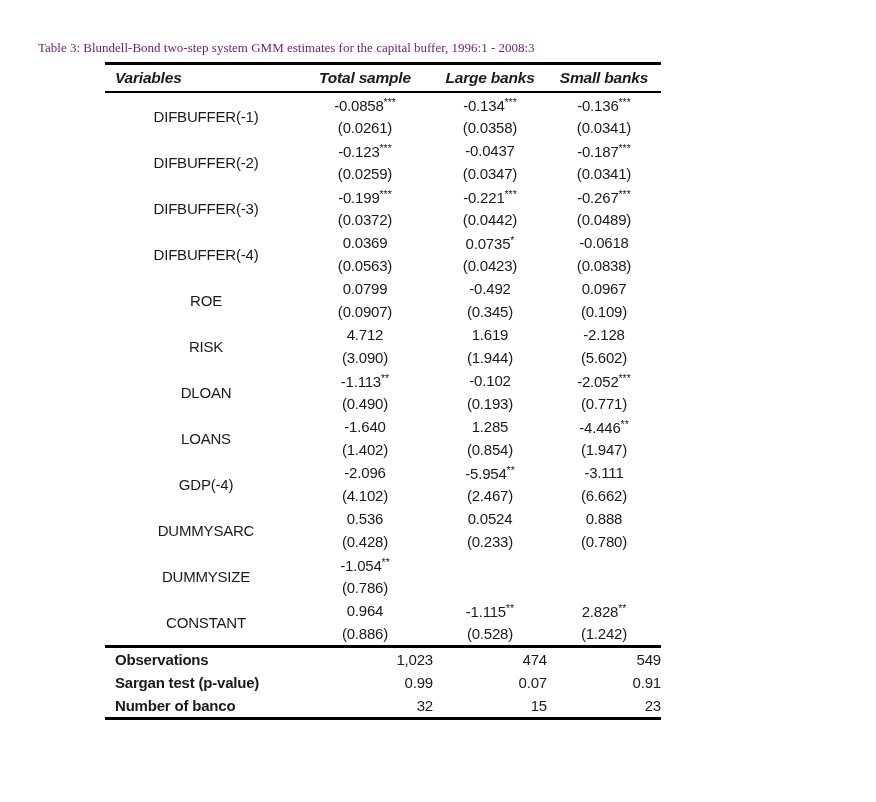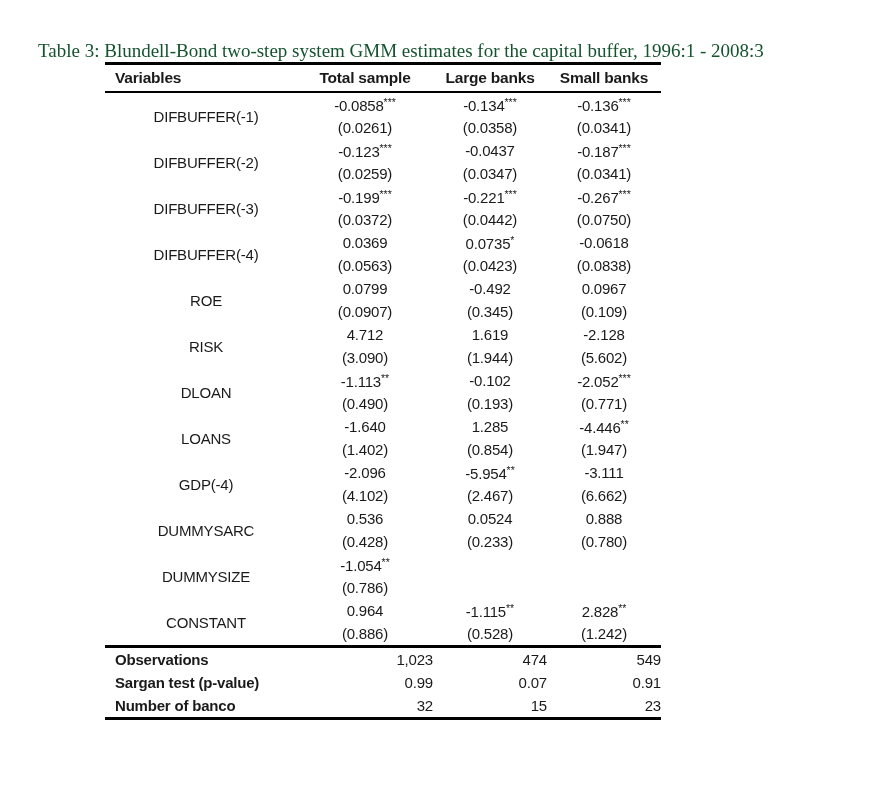--- a/index.html
+++ b/index.html
@@ -13,22 +13,22 @@
     height: 802px;
     font-family: "Liberation Sans", sans-serif;
     color: #1a1a1a;
     overflow: hidden;
   }
   .doc-title {
     position: absolute;
     left: 38px;
     top: 40px;
     font-family: "Liberation Serif", serif;
-    font-size: 19px;
-    color: #14532d;
+    font-size: 13px;
+    color: #701a75;
     white-space: nowrap;
   }
   .table-wrap {
     position: absolute;
     left: 105px;
     top: 62px;
     width: 556px;
   }
   table.gmm {
     border-collapse: collapse;
@@ -46,20 +46,21 @@
     border-top: 3.5px solid #000;
     border-bottom: 2.5px solid #000;
   }
   thead th {
     font-weight: bold;
     font-size: 15.5px;
     height: 26px;
     padding: 0;
     text-align: center;
     vertical-align: middle;
+    font-style: italic;
   }
   thead th.h-var {
     text-align: left;
     padding-left: 10px;
   }
   tbody.coef-body td {
     height: 23px;
     padding: 0;
     text-align: center;
     vertical-align: middle;
@@ -144,21 +145,21 @@
         </tr>
         <tr>
           <td class="var-cell" rowspan="2">DIFBUFFER(-3)</td>
           <td>-0.199<span class="stars">***</span></td>
           <td>-0.221<span class="stars">***</span></td>
           <td>-0.267<span class="stars">***</span></td>
         </tr>
         <tr>
           <td>(0.0372)</td>
           <td>(0.0442)</td>
-          <td>(0.0750)</td>
+          <td>(0.0489)</td>
         </tr>
         <tr>
           <td class="var-cell" rowspan="2">DIFBUFFER(-4)</td>
           <td>0.0369</td>
           <td>0.0735<span class="stars">*</span></td>
           <td>-0.0618</td>
         </tr>
         <tr>
           <td>(0.0563)</td>
           <td>(0.0423)</td>

